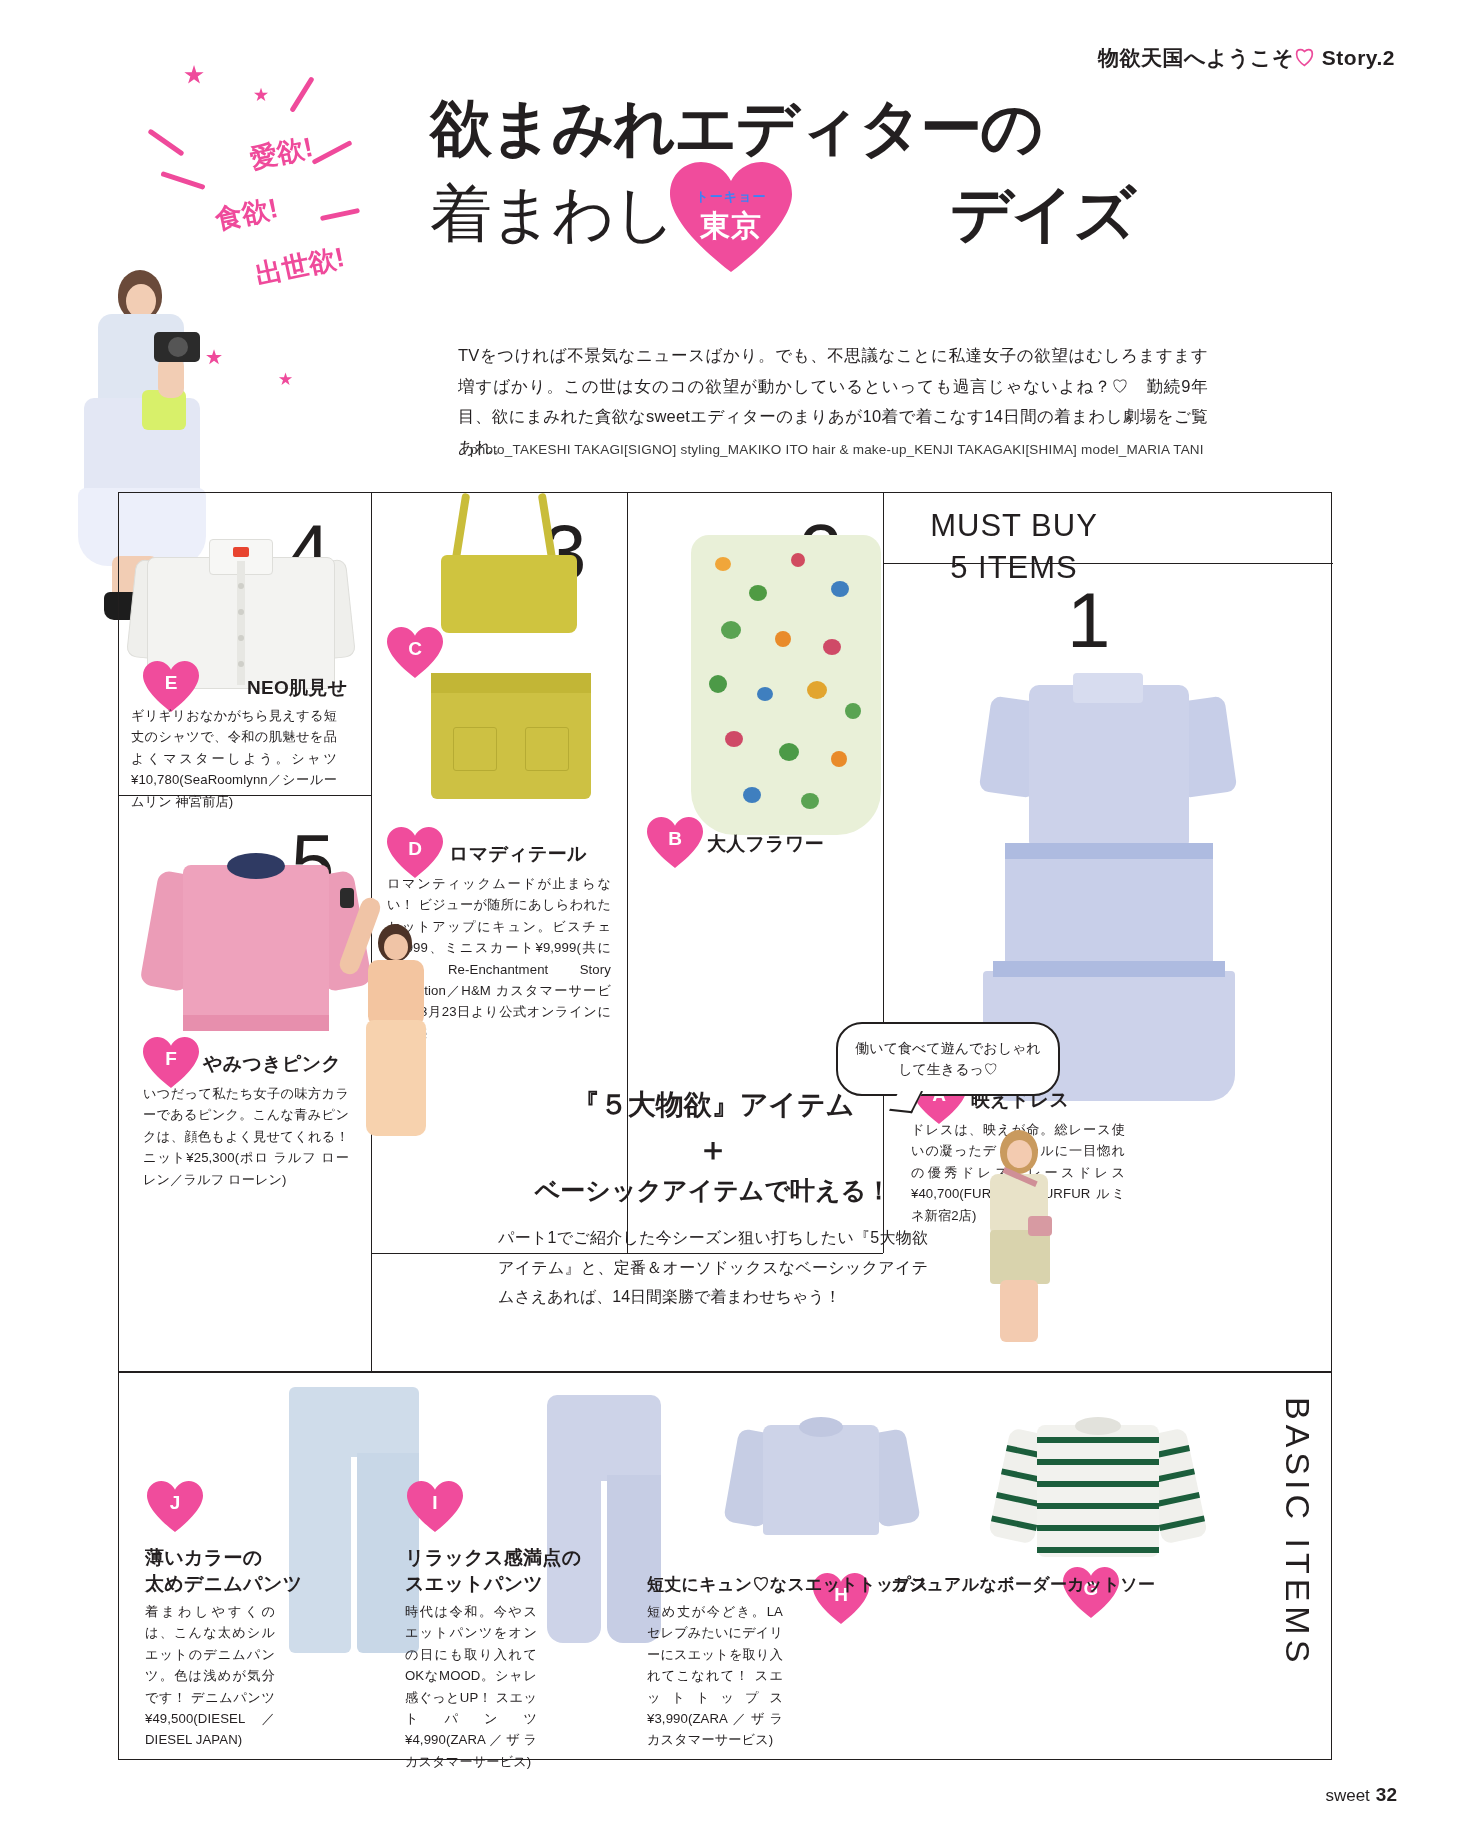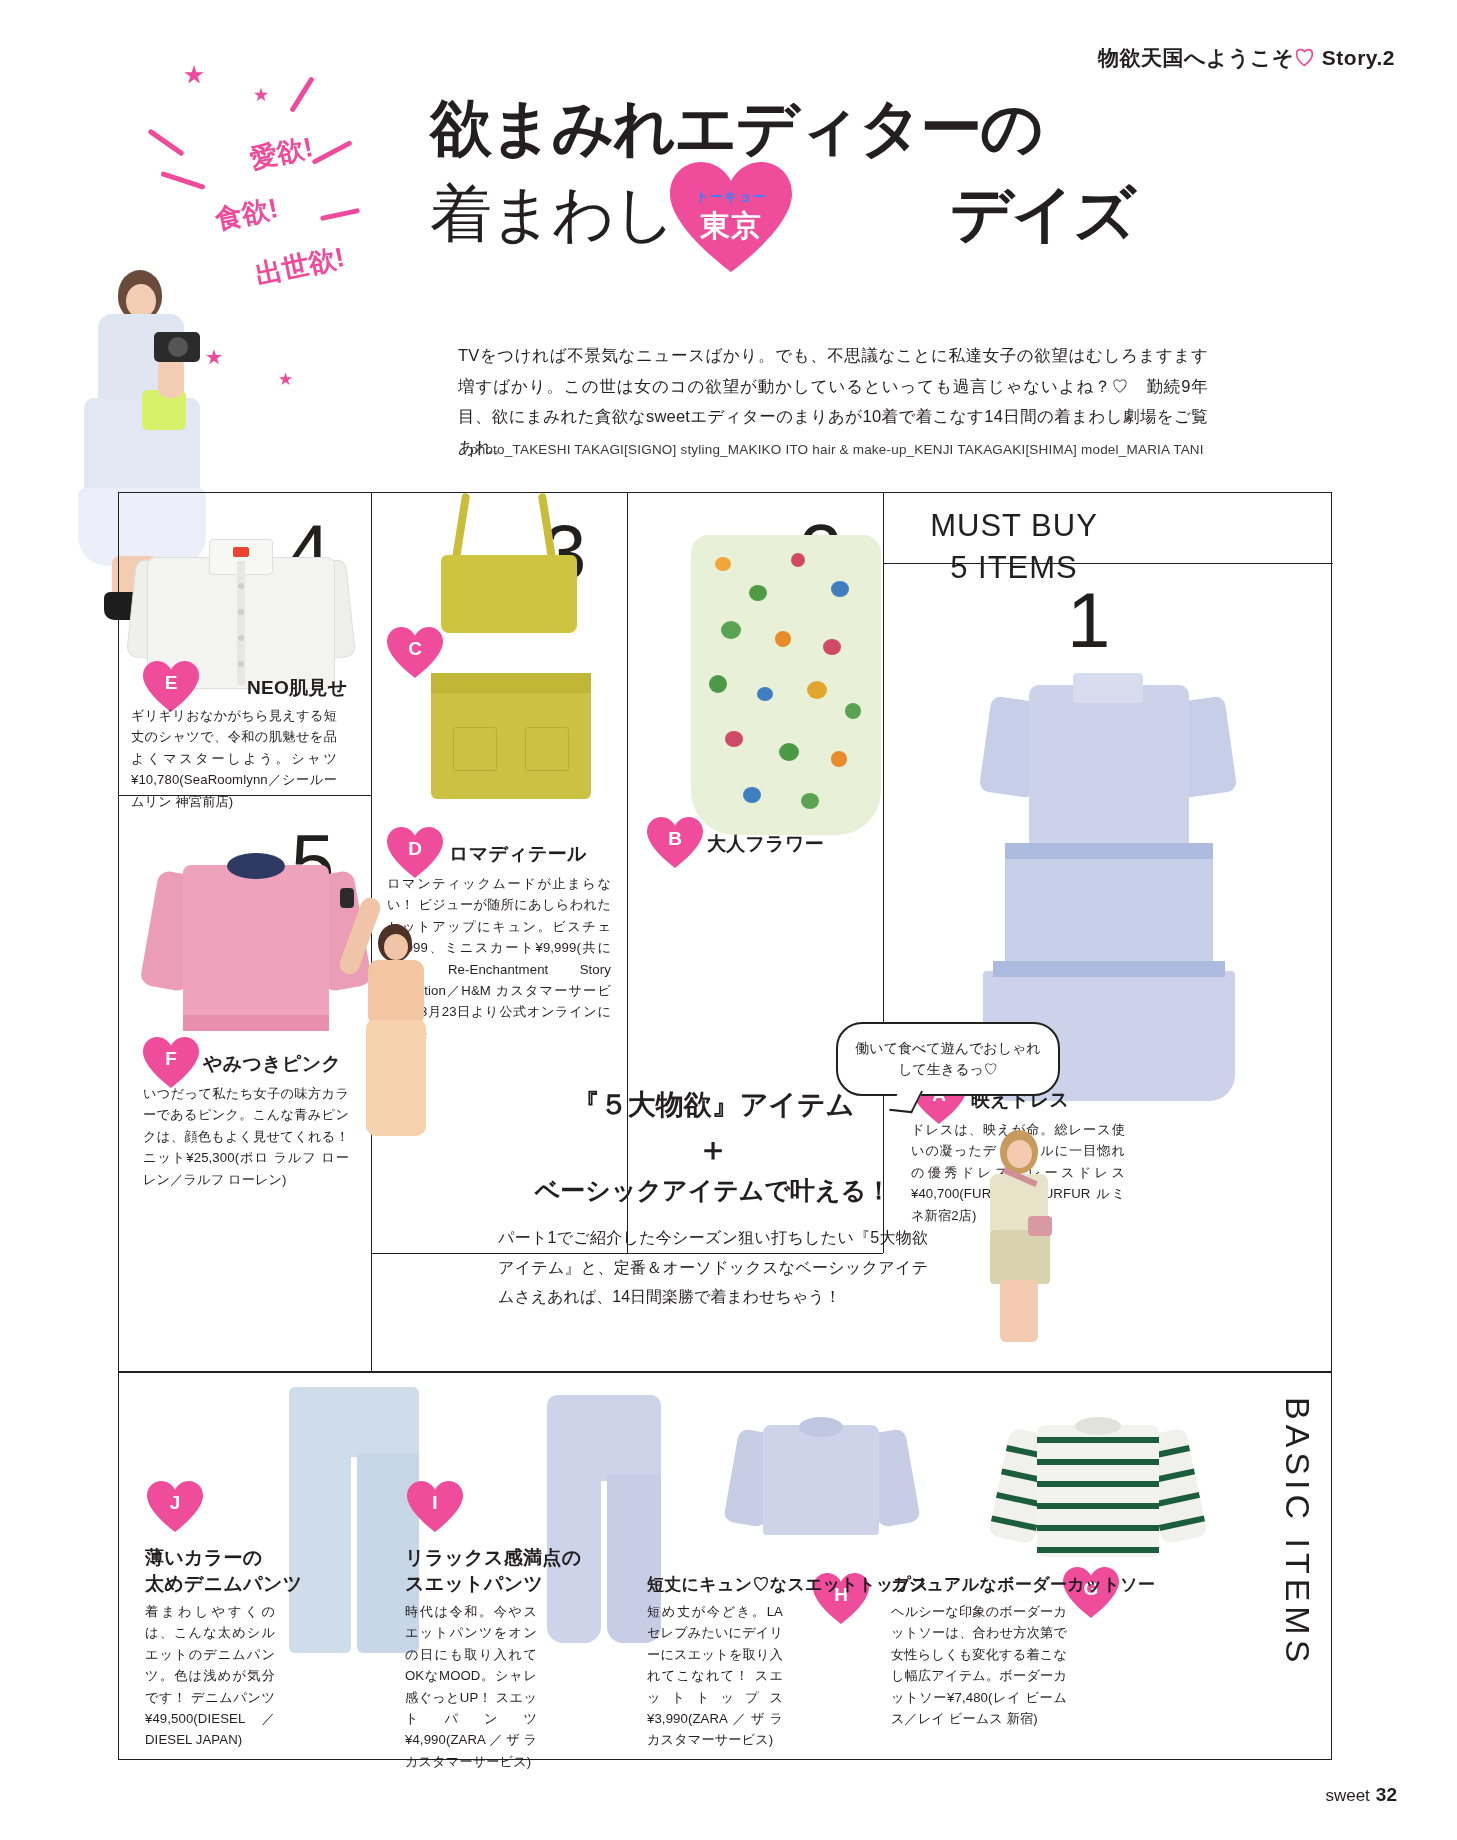--- a/index.html
+++ b/index.html
@@ -963,20 +963,19 @@
         <div class="stripe" style="left:0; top:100px; width:122px;"></div>
         <div class="stripe" style="left:0; top:122px; width:122px;"></div>
       </div>
       <div class="btee-neck"></div>
     </div>
     <div class="heart-tag" style="left:944px; top:194px;">
       <div class="hs"></div>
       <div class="hl">G</div>
     </div>
     <div class="item-name" style="left:772px; top:200px; font-size:17px;">カジュアルなボーダーカットソー</div>
-    <div class="item-desc" style="left:772px; top:228px; width:176px;">ヘルシーな印象のボーダーカットソーは、合わせ方次第で女性らしくも変化する着こなし幅広アイテム。ボーダーカットソー¥7,480(レイ ビームス／レイ ビームス 新宿)</div>
   </div>
 
   <div class="page-number">
     <span>sweet</span><span class="pn">32</span>
   </div>
 
 </div>
 
 </body></html>

